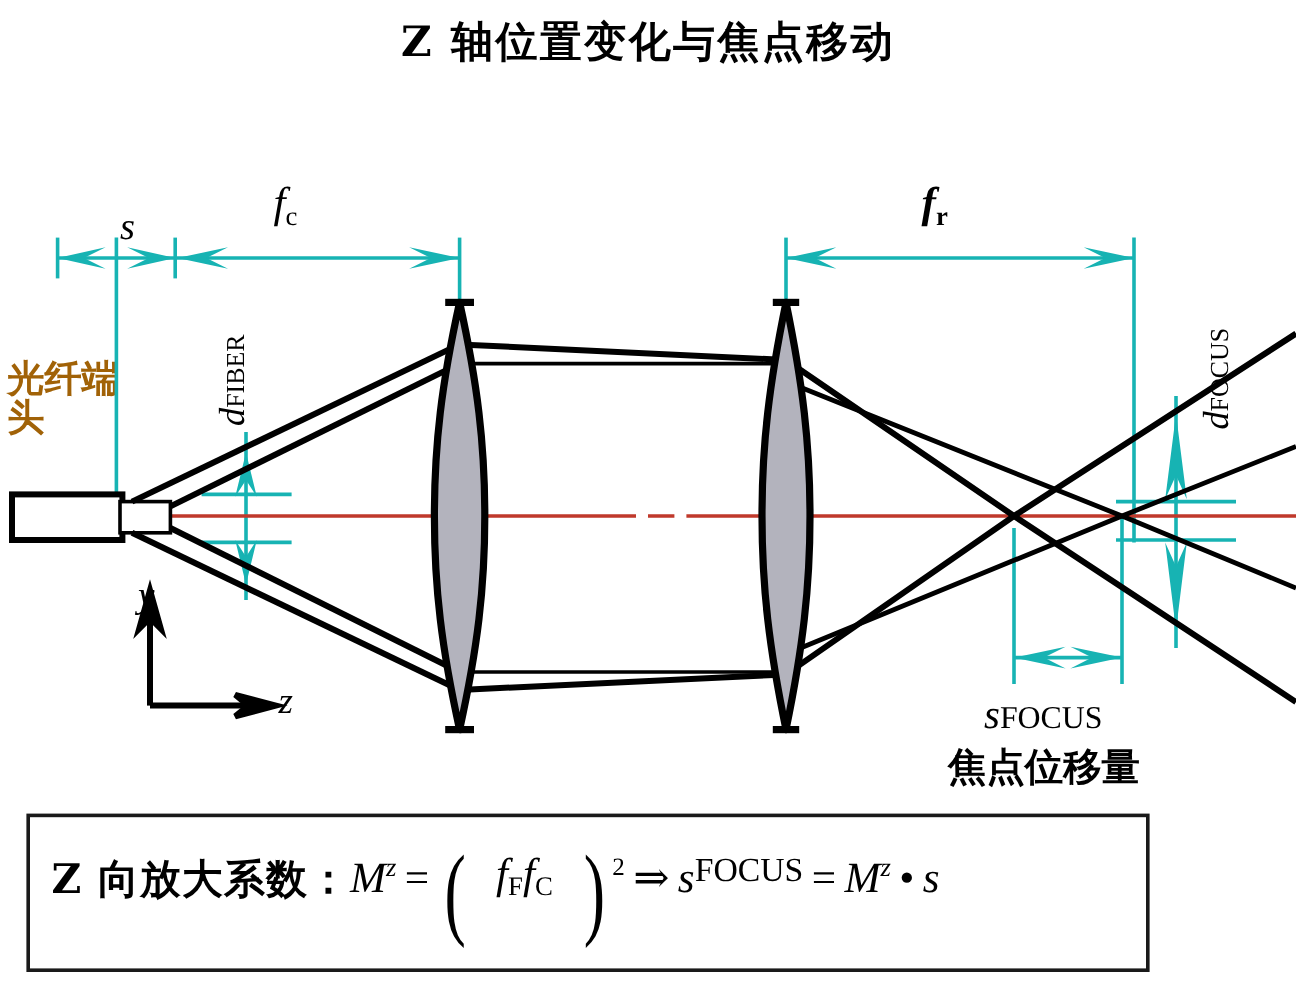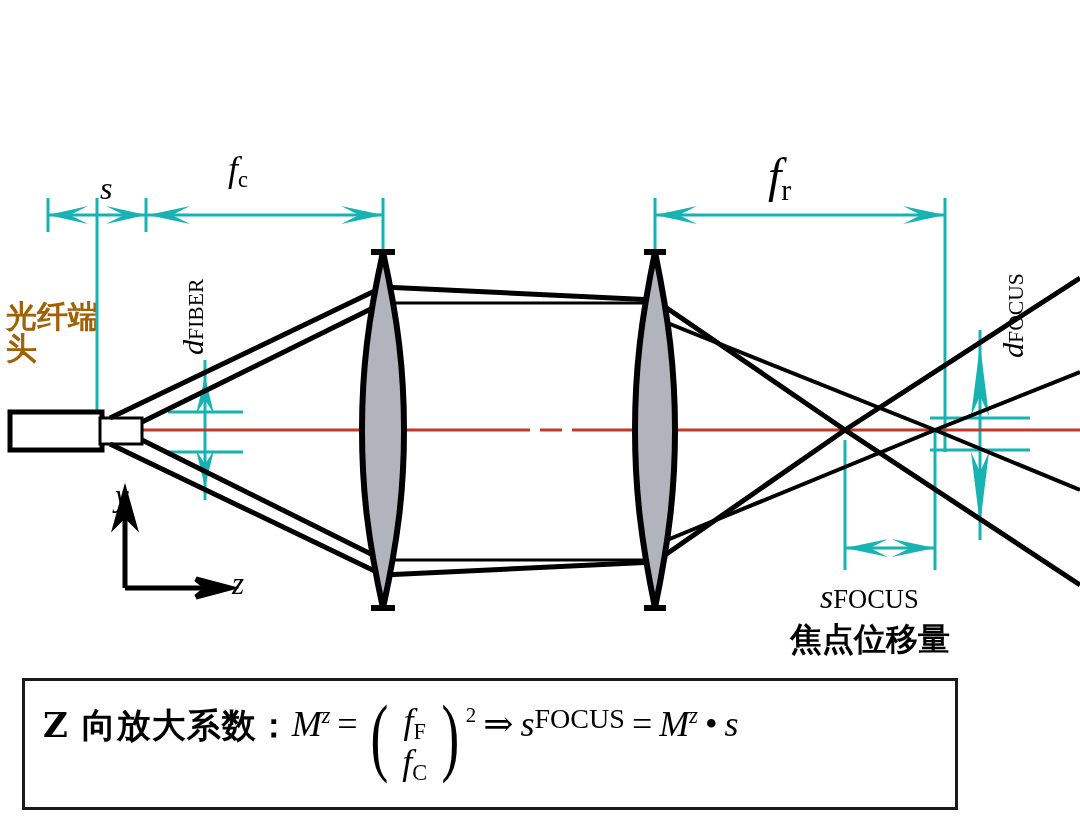--- a/index.html
+++ b/index.html
@@ -46,21 +46,21 @@
 
   .dim-label {
     position: absolute;
     font-family: "Liberation Serif", "DejaVu Serif", serif;
     font-style: italic;
     color: #000;
     white-space: nowrap;
   }
   #label-s  { left: 100px; top: 170px; font-size: 32px; }
   #label-fc { left: 228px; top: 148px; font-size: 36px; }
-  #label-fr { left: 768px; top: 148px; font-size: 48px; }
+  #label-fr { left: 768px; top: 148px; font-size: 36px; font-weight: bold; }
   .sub {
     font-style: normal;
     font-size: 0.62em;
     vertical-align: -0.28em;
     letter-spacing: 0;
   }
 
   .vert-label {
     position: absolute;
     font-family: "Liberation Serif", "DejaVu Serif", serif;
@@ -136,25 +136,25 @@
   }
   #formula-lead {
     font-family: "DejaVu Serif", "Liberation Serif", serif;
     font-weight: 700;
     font-size: 34px;
     letter-spacing: 1px;
   }
   .mi { font-style: italic; }
   .frac {
     display: inline-flex;
-    flex-direction: column;
+    flex-direction: row;
     align-items: center;
     justify-content: center;
     line-height: 1.02;
-    margin: 0 9px;
+    margin: 0 20px;
   }
   .paren {
     font-size: 86px;
     line-height: 0.78;
     font-weight: 300;
     transform: scaleX(0.62);
     display: inline-block;
   }
   .sup {
     font-size: 0.58em;
@@ -162,20 +162,21 @@
     font-style: normal;
     margin-left: 1px;
   }
   .opsp { margin: 0 7px; }
 </style>
 </head>
 <body>
 
 <div id="page">
 
+  <div id="title">Z 轴位置变化与焦点移动</div>
 
 
   <div class="dim-label" id="label-s">s</div>
   <div class="dim-label" id="label-fc"><span>f</span><span class="sub">c</span></div>
   <div class="dim-label" id="label-fr"><span>f</span><span class="sub">r</span></div>
 
   <div class="vert-label" id="label-dfiber"><span class="ital">d</span><span class="caps">FIBER</span></div>
   <div class="vert-label" id="label-dfocus"><span class="ital">d</span><span class="caps">FOCUS</span></div>
 
   <div id="label-fiber-end">光纤端头</div>

